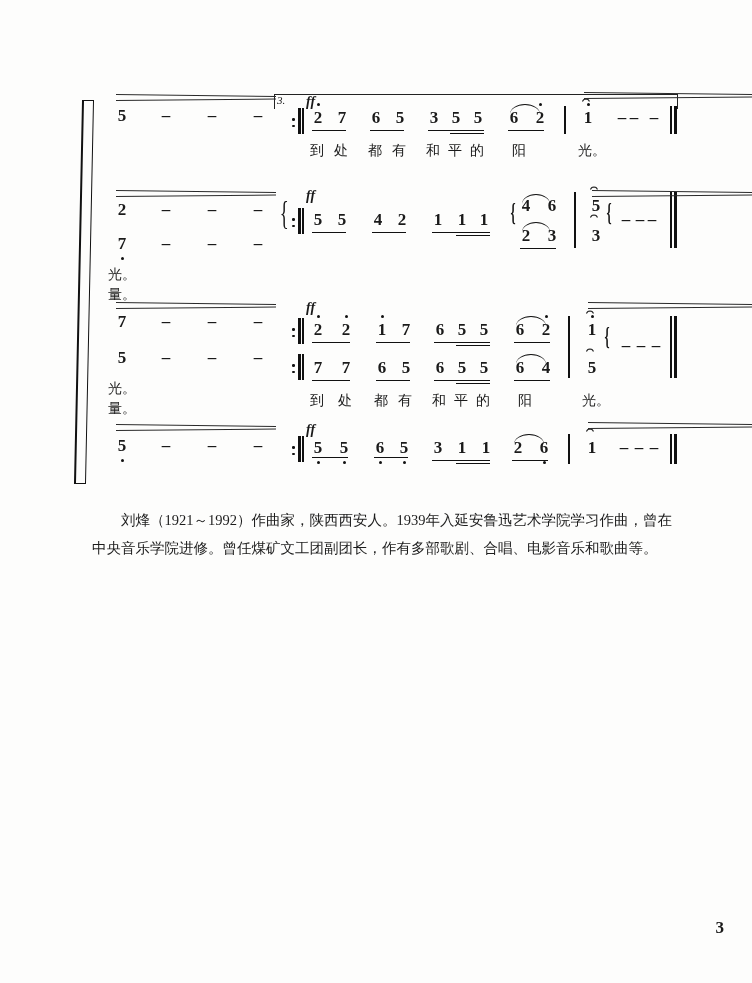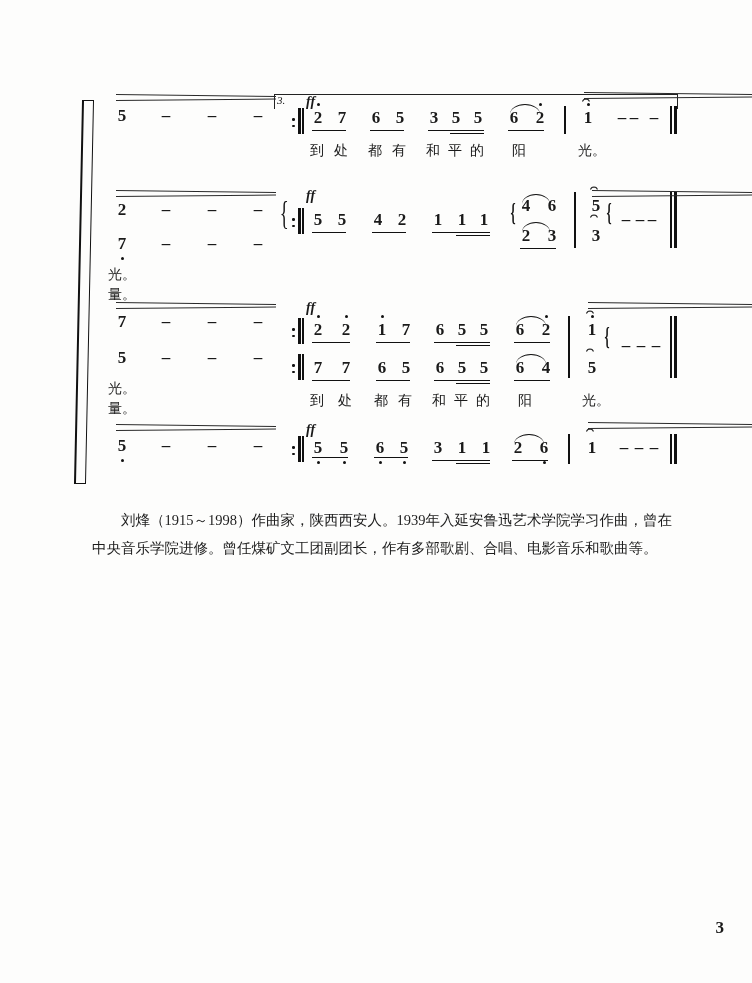--- a/index.html
+++ b/index.html
@@ -445,18 +445,18 @@
           <span class="finalbar" style="left:374px;top:-4px;height:30px;"></span>
         </div>
 
         <div class="hairpin wide" style="left:292px;top:0px;"></div>
       </div>
     </div>
 
   </div>
 
   <div class="prose">
-    <p>刘烽（1915～1998）作曲家，陕西西安人。1939年入延安鲁迅艺术学院学习作曲，曾在中央音乐学院进修。曾任煤矿文工团副团长，作有多部歌剧、合唱、电影音乐和歌曲等。</p>
+    <p>刘烽（1921～1992）作曲家，陕西西安人。1939年入延安鲁迅艺术学院学习作曲，曾在中央音乐学院进修。曾任煤矿文工团副团长，作有多部歌剧、合唱、电影音乐和歌曲等。</p>
   </div>
 
   <div class="pagenum">3</div>
 
 </div>
 
 </body></html>

